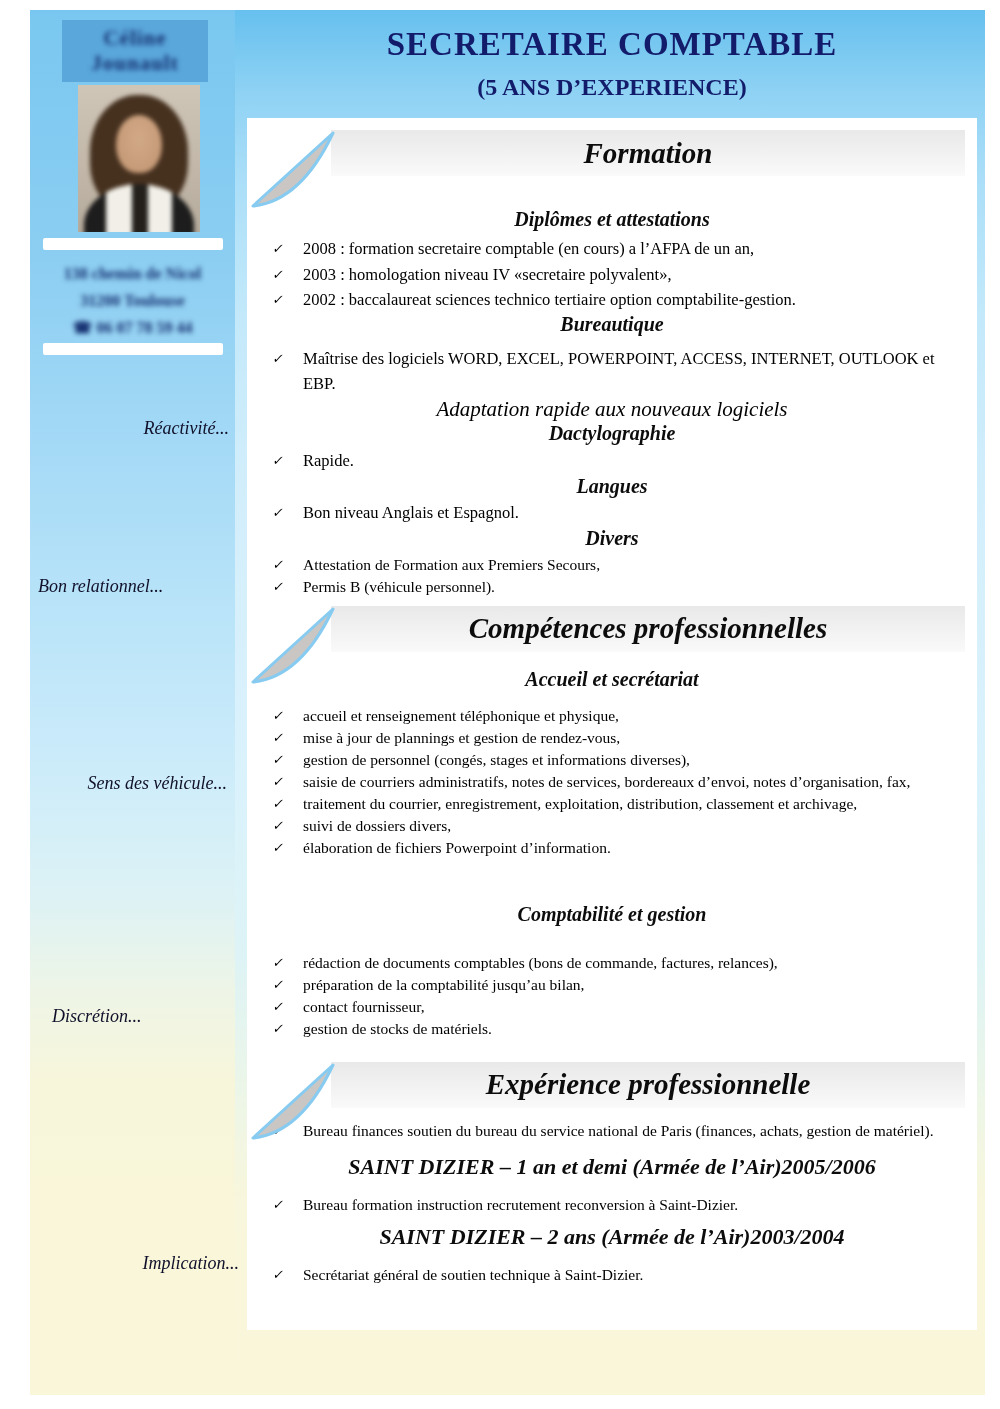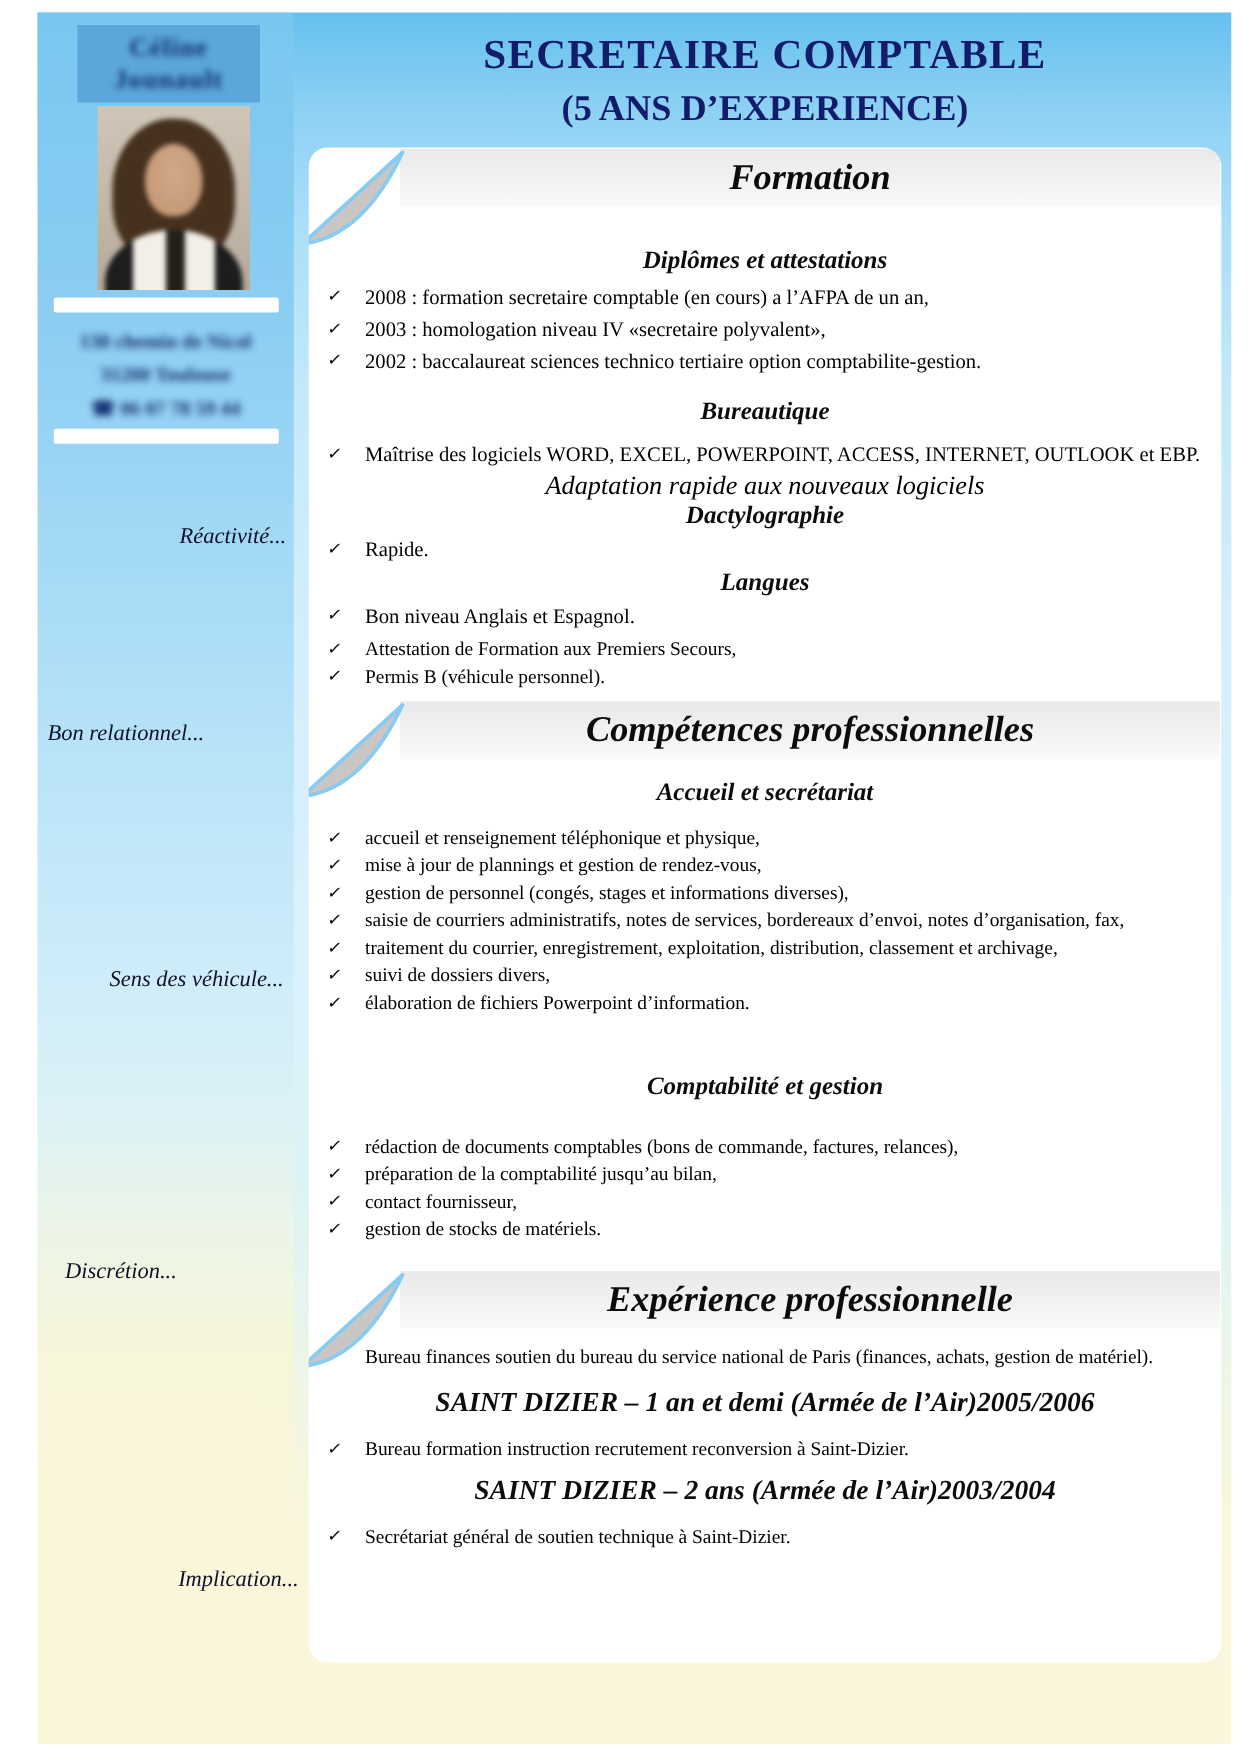--- a/index.html
+++ b/index.html
@@ -33,24 +33,24 @@
   .bar.bottom{top:333px;}
   .address{position:absolute;left:6px;top:250px;width:193px;text-align:center;
         font-weight:bold;font-size:16px;line-height:27px;color:#15307")">0;}
   .address div{color:#142e6e;filter:blur(2.8px);}
   .quality{position:absolute;font-weight:normal;font-style:italic;font-size:18px;color:#10102a;
         white-space:nowrap;}
 
   
   .titlewrap{position:absolute;left:217px;right:8px;top:14px;text-align:center;}
   .cv-title{font-weight:bold;font-size:33px;letter-spacing:1px;color:#131c6b;line-height:40px;}
-  .cv-subtitle{font-weight:bold;font-size:29px;color:#131c6b;line-height:34px;margin-top:6px;}
+  .cv-subtitle{font-weight:bold;font-size:24px;color:#131c6b;line-height:34px;margin-top:6px;}
 
   .panel{position:absolute;left:217px;top:108px;right:8px;bottom:65px;background:#ffffff;
-        overflow:hidden;padding:1px;border-radius:15px;}
+        overflow:hidden;padding:12px;}
   .band-row{position:relative;height:46px;margin-top:0;}
   .band-row .fold{position:absolute;left:-12px;top:0;width:92px;height:82px;z-index:2;}
   .band{position:absolute;left:72px;right:0;top:0;height:46px;
         background:linear-gradient(180deg,#e9e9e9 0%,#f2f2f2 55%,#fafafa 100%);
         display:flex;align-items:center;justify-content:center;}
   .band-title{font-weight:bold;font-style:italic;font-size:29px;color:#0c0c0c;}
   .subhead{text-align:center;font-weight:bold;font-style:italic;font-size:20px;color:#0c0c0c;}
   .note{text-align:center;font-style:italic;font-size:21px;}
   .list{padding:0 14px 0 10px;}
   .li{display:flex;align-items:flex-start;font-size:16.5px;line-height:25.5px;}
@@ -119,21 +119,21 @@
         <div class="li">
           <span class="check">✓</span>
           <span class="txt">2003 : homologation niveau IV «secretaire polyvalent»,</span>
         </div>
         <div class="li">
           <span class="check">✓</span>
           <span class="txt">2002 : baccalaureat sciences technico tertiaire option comptabilite-gestion.</span>
         </div>
       </div>
 
-      <div class="subhead" style="margin-top:16px;">Bureautique</div>
+      <div class="subhead" style="margin-top:0px;">Bureautique</div>
       <div class="list" style="margin-top:10px;">
         <div class="li">
           <span class="check">✓</span>
           <span class="txt">Maîtrise des logiciels WORD, EXCEL, POWERPOINT, ACCESS, INTERNET, OUTLOOK et EBP.</span>
         </div>
       </div>
       <div class="note">Adaptation rapide aux nouveaux logiciels</div>
 
       <div class="subhead" style="margin-top:0px;">Dactylographie</div>
       <div class="list" style="margin-top:3px;">
@@ -144,20 +144,21 @@
       </div>
 
       <div class="subhead" style="margin-top:2px;">Langues</div>
       <div class="list" style="margin-top:2px;">
         <div class="li">
           <span class="check">✓</span>
           <span class="txt">Bon niveau Anglais et Espagnol.</span>
         </div>
       </div>
 
+      <div class="subhead" style="margin-top:1px;">Divers</div>
       <div class="list small" style="margin-top:4px;">
         <div class="li">
           <span class="check">✓</span>
           <span class="txt">Attestation de Formation aux Premiers Secours,</span>
         </div>
         <div class="li">
           <span class="check">✓</span>
           <span class="txt">Permis B (véhicule personnel).</span>
         </div>
       </div>

